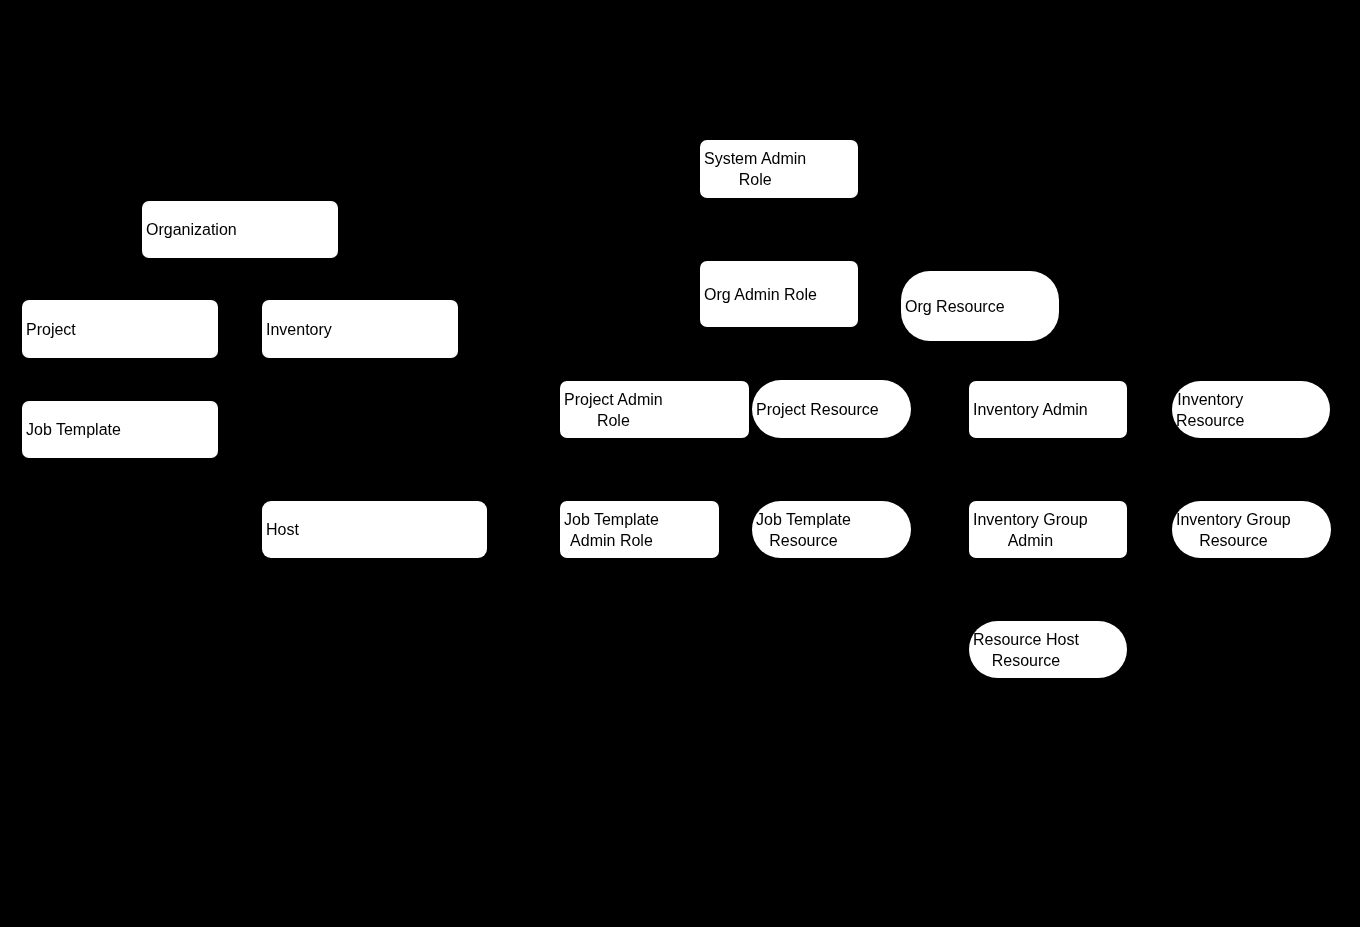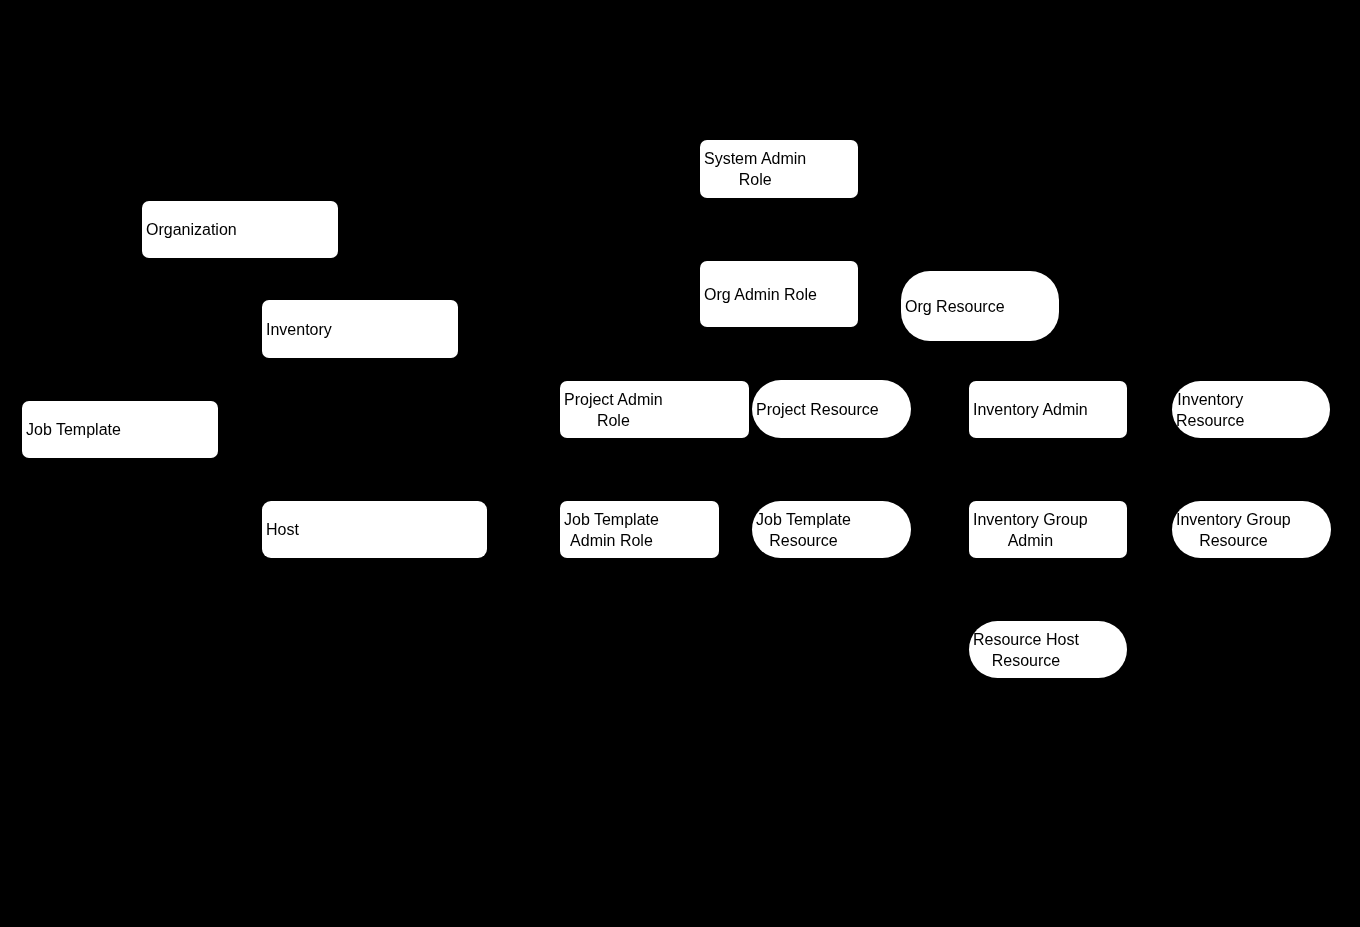--- a/index.html
+++ b/index.html
@@ -55,20 +55,23 @@
   .n-inventory-host-resource { left: 969px; top: 621px; width: 158px; height: 57px; }
 </style>
 </head>
 <body>
 
 <div class="canvas">
 
   <div class="node rect n-organization">
     <span class="label">Organization</span>
   </div>
+  <div class="node rect n-project">
+    <span class="label">Project</span>
+  </div>
   <div class="node rect n-inventory">
     <span class="label">Inventory</span>
   </div>
   <div class="node rect n-job-template">
     <span class="label">Job Template</span>
   </div>
   <div class="node rect n-host">
     <span class="label">Host</span>
   </div>
 

